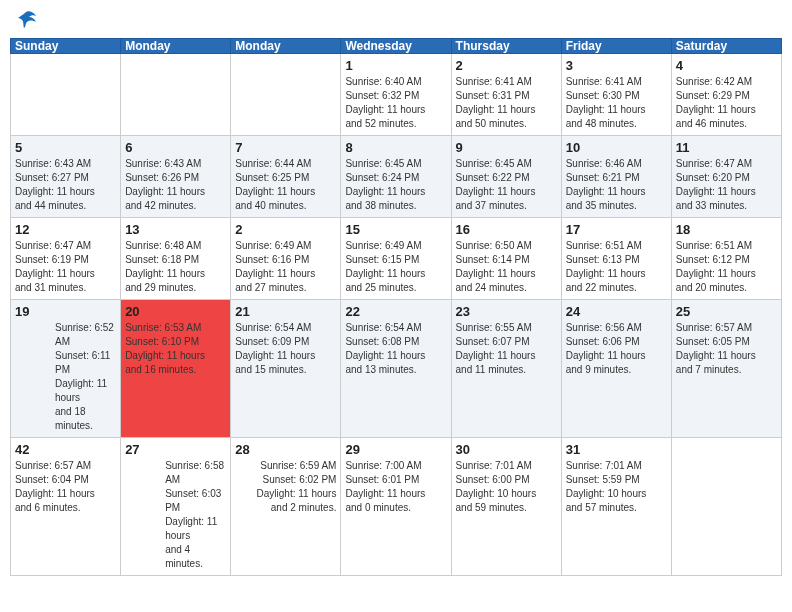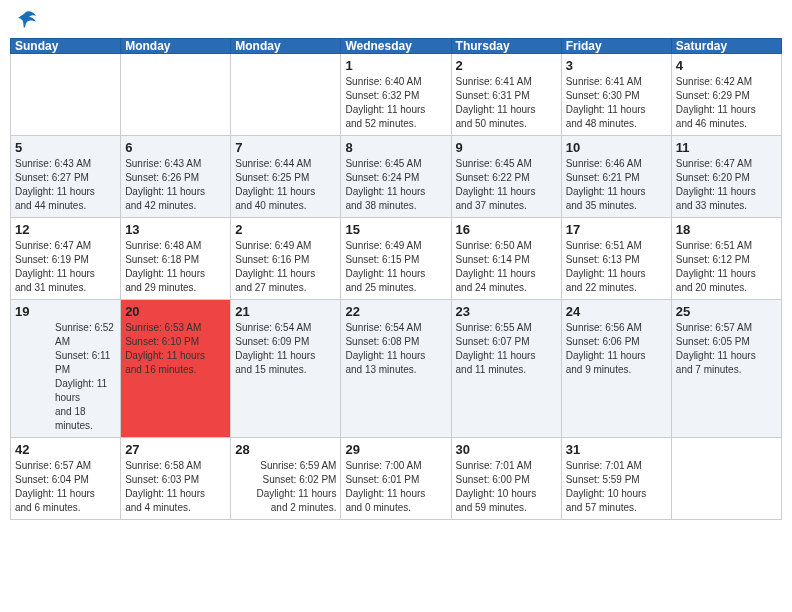--- a/index.html
+++ b/index.html
@@ -310,21 +310,21 @@
       <tr>
         <td>
           <span class="day-number">42</span>
           <div class="day-info" style="white-space: pre-line;">Sunrise: 6:57 AM
 Sunset: 6:04 PM
 Daylight: 11 hours
 and 6 minutes.</div>
         </td>
         <td>
           <span class="day-number">27</span>
-          <div class="day-info" style="white-space: pre-line;">Sunrise: 6:58 AM
+          <div class="day-info" style="white-space: pre-line; margin-left: 40px;">Sunrise: 6:58 AM
 Sunset: 6:03 PM
 Daylight: 11 hours
 and 4 minutes.</div>
         </td>
         <td>
           <span class="day-number">28</span>
           <div class="day-info" style="white-space: pre-line; text-align: right;">Sunrise: 6:59 AM
 Sunset: 6:02 PM
 Daylight: 11 hours
 and 2 minutes.</div>

